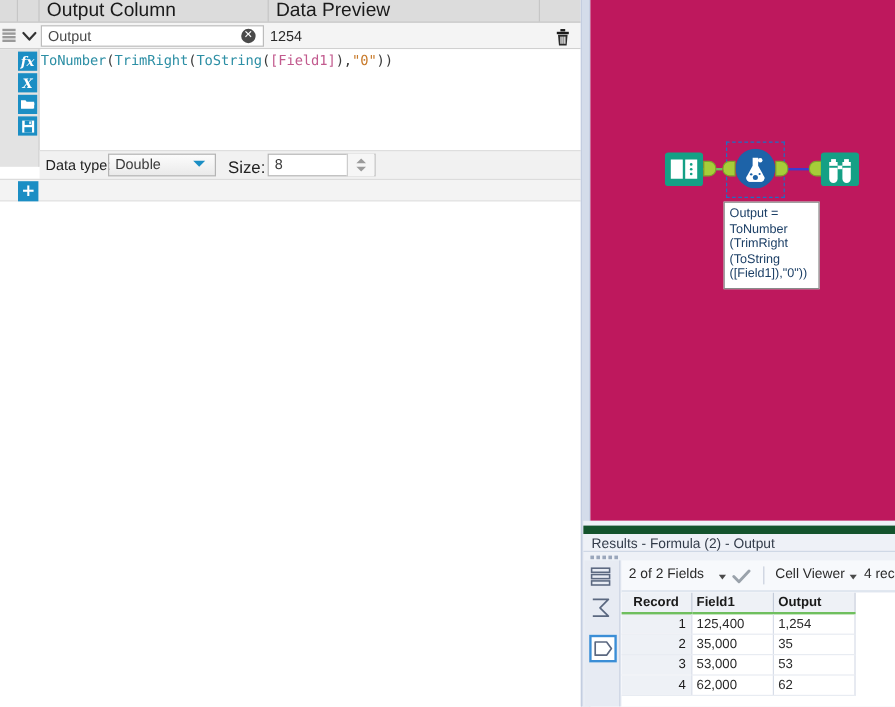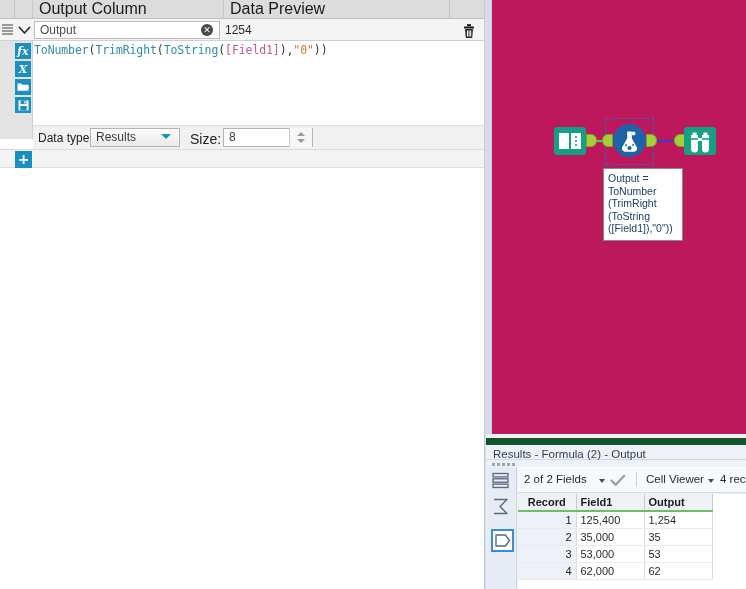--- a/index.html
+++ b/index.html
@@ -436,21 +436,21 @@
         </svg>
       </div>
     </div>
 
     <div class="formula-area">
       <div class="formula-text"><span class="tk-fn">ToNumber</span><span class="tk-par">(</span><span class="tk-fn">TrimRight</span><span class="tk-par">(</span><span class="tk-fn">ToString</span><span class="tk-par">(</span><span class="tk-fld">[Field1]</span><span class="tk-par">)</span><span class="tk-par">,</span><span class="tk-str">"0"</span><span class="tk-par">)</span><span class="tk-par">)</span></div>
     </div>
 
     <div class="datatype-row">
       <div class="dt-label">Data type:</div>
-      <div class="dt-select">Results</div>
+      <div class="dt-select">Double</div>
       <div class="dt-caret"></div>
       <div class="sz-label">Size:</div>
       <div class="sz-input">8</div>
       <div class="sz-spin">
         <i class="up"></i>
           <i class="down"></i>
       </div>
     </div>
 
     <div class="add-band">

